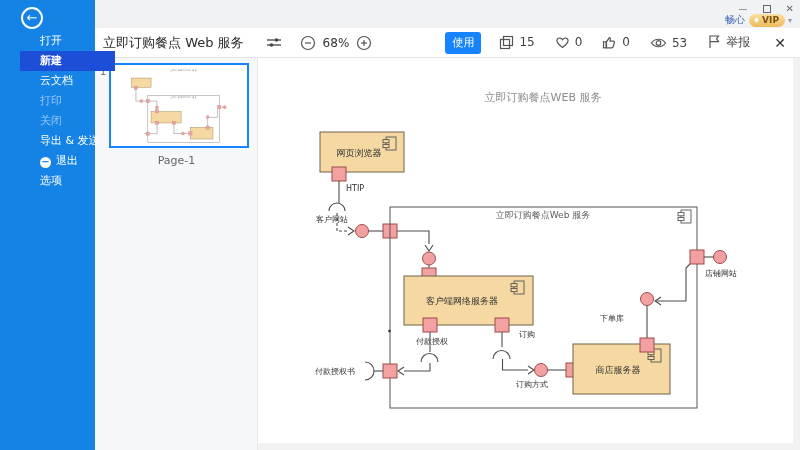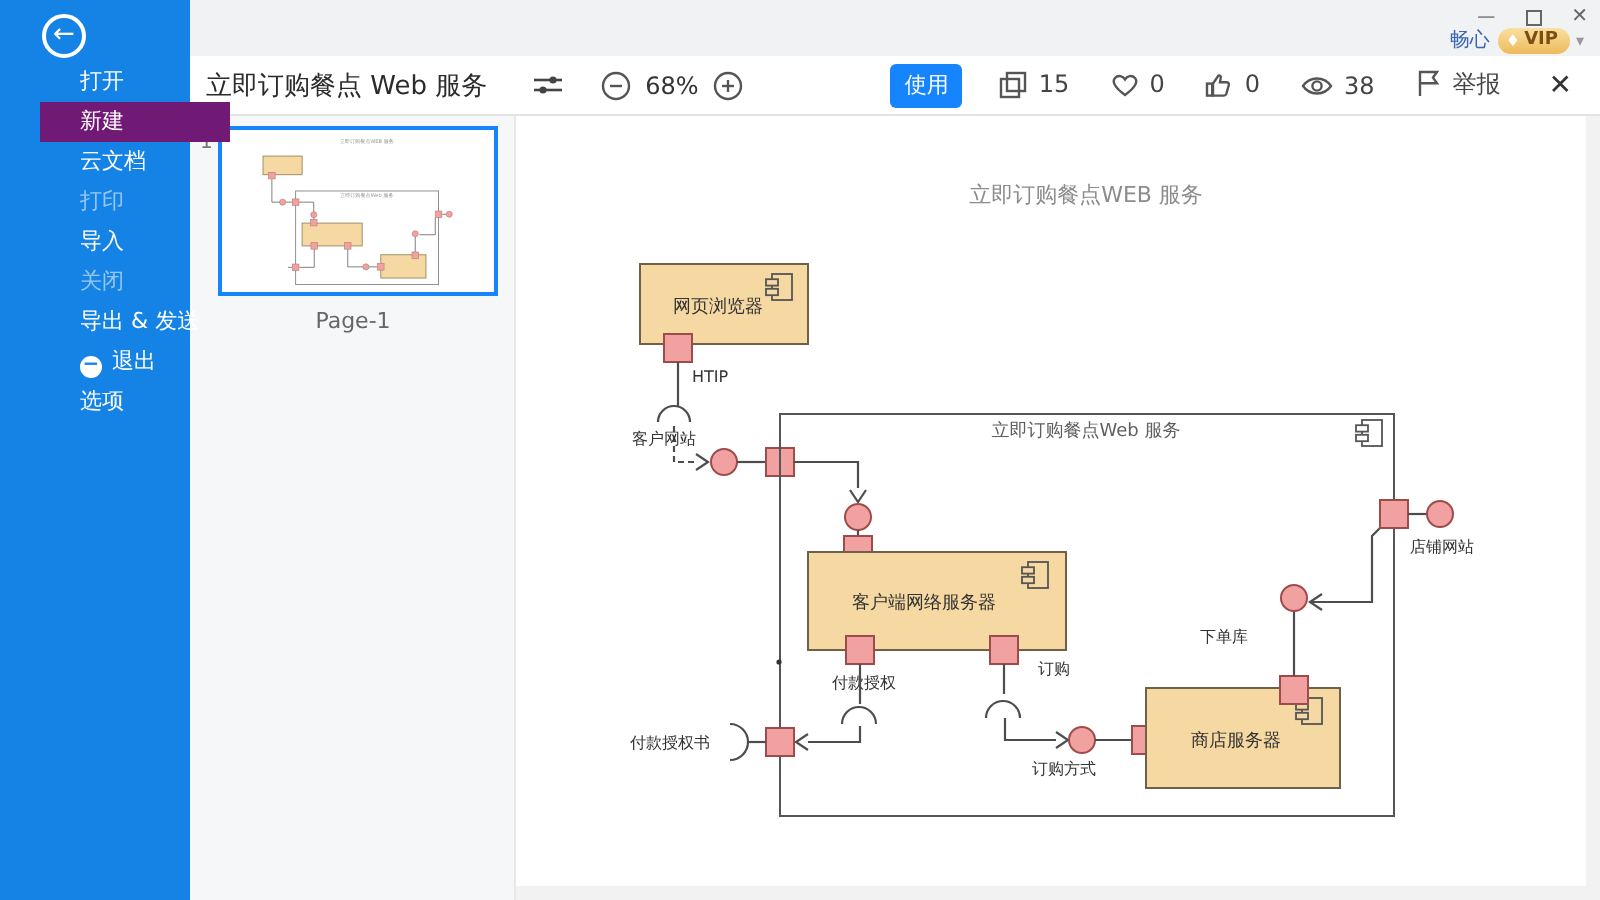--- a/index.html
+++ b/index.html
@@ -22,21 +22,21 @@
     display:flex; align-items:center; }
   .vip-gem { font-size:8px; color:#fff; margin-right:2px; }
   .caret { font-size:8px; color:#999; margin-left:3px; }
 
   
   .sidebar { position:absolute; left:0; top:0; width:95px; height:450px; background:#1583E6; z-index:5; }
   .back-btn { position:absolute; left:21px; top:7px; width:22px; height:22px; border:2px solid #fff;
     border-radius:50%; color:#fff; font-size:13px; line-height:18px; text-align:center; cursor:pointer; }
   .sb-list { position:absolute; left:0; top:31px; width:95px;margin-left:20px; }
   .sb-item { height:20px; line-height:20px; padding-left:20px; color:#fff; font-size:11px; cursor:pointer; }
-  .sb-item.active { background:#701a75; font-weight:normal; }
+  .sb-item.active { background:#1d4ed8; font-weight:bold; }
   .sb-item.disabled { color:rgba(255,255,255,0.55); }
   .exit-icon { display:inline-block; width:11px; height:11px; border-radius:50%; background:#fff;
     color:#1583E6; font-size:10px; line-height:10px; text-align:center; margin-right:5px;
     vertical-align:-1px; font-weight:bold; }
 
   
   .toolbar { position:absolute; left:95px; top:28px; width:705px; height:30px; background:#fff;
     border-bottom:1px solid #e3e3e3; display:flex; align-items:center; z-index:4; }
   .doc-title { margin-left:8px; font-size:13px; color:#2b2b2b; white-space:nowrap; }
   .icon-btn { display:flex; align-items:center; cursor:pointer; }
@@ -109,21 +109,20 @@
   </div>
 </div>
 
 <div class="sidebar">
   <div class="back-btn"><span>←</span></div>
   <div class="sb-list">
     <div class="sb-item">打开</div>
     <div class="sb-item active">新建</div>
     <div class="sb-item">云文档</div>
     <div class="sb-item disabled">打印</div>
-    <div class="sb-item">导入</div>
     <div class="sb-item disabled">关闭</div>
     <div class="sb-item">导出 &amp; 发送</div>
     <div class="sb-item"><span class="exit-icon">−</span><span>退出</span></div>
     <div class="sb-item">选项</div>
   </div>
 </div>
 
 <div class="toolbar">
   <span class="doc-title">立即订购餐点 Web 服务</span>
   <span class="icon-btn sliders">
@@ -170,21 +169,21 @@
       <rect x="1.5" y="6.8" width="2.6" height="6" class="tool-ic"></rect>
       <path d="M4.5,12.8 V6.8 L7,3.1 C7.4,2.4 8.5,2.8 8.4,3.6 L8,6.1 H11.3 C12.1,6.1 12.6,6.8 12.4,7.5 L11.2,11.8 C11,12.4 10.5,12.8 9.9,12.8 Z" class="tool-ic"></path>
     </svg>
     <span>0</span>
   </span>
   <span class="stat">
     <svg width="17" height="14" viewBox="0 0 17 14">
       <path d="M1.5,7 C5,2 12,2 15.5,7 C12,12 5,12 1.5,7 Z" class="tool-ic"></path>
       <circle cx="8.5" cy="7" r="2.3" class="tool-ic"></circle>
     </svg>
-    <span>38</span>
+    <span>53</span>
   </span>
   <span class="stat">
     <svg width="14" height="15" viewBox="0 0 14 15">
       <path d="M3,14 V2 H11.5 L9.5,4.8 L11.5,7.6 H3" class="tool-ic"></path>
     </svg>
     <span>举报</span>
   </span>
   <span class="tb-close">✕</span>
 </div>
 

